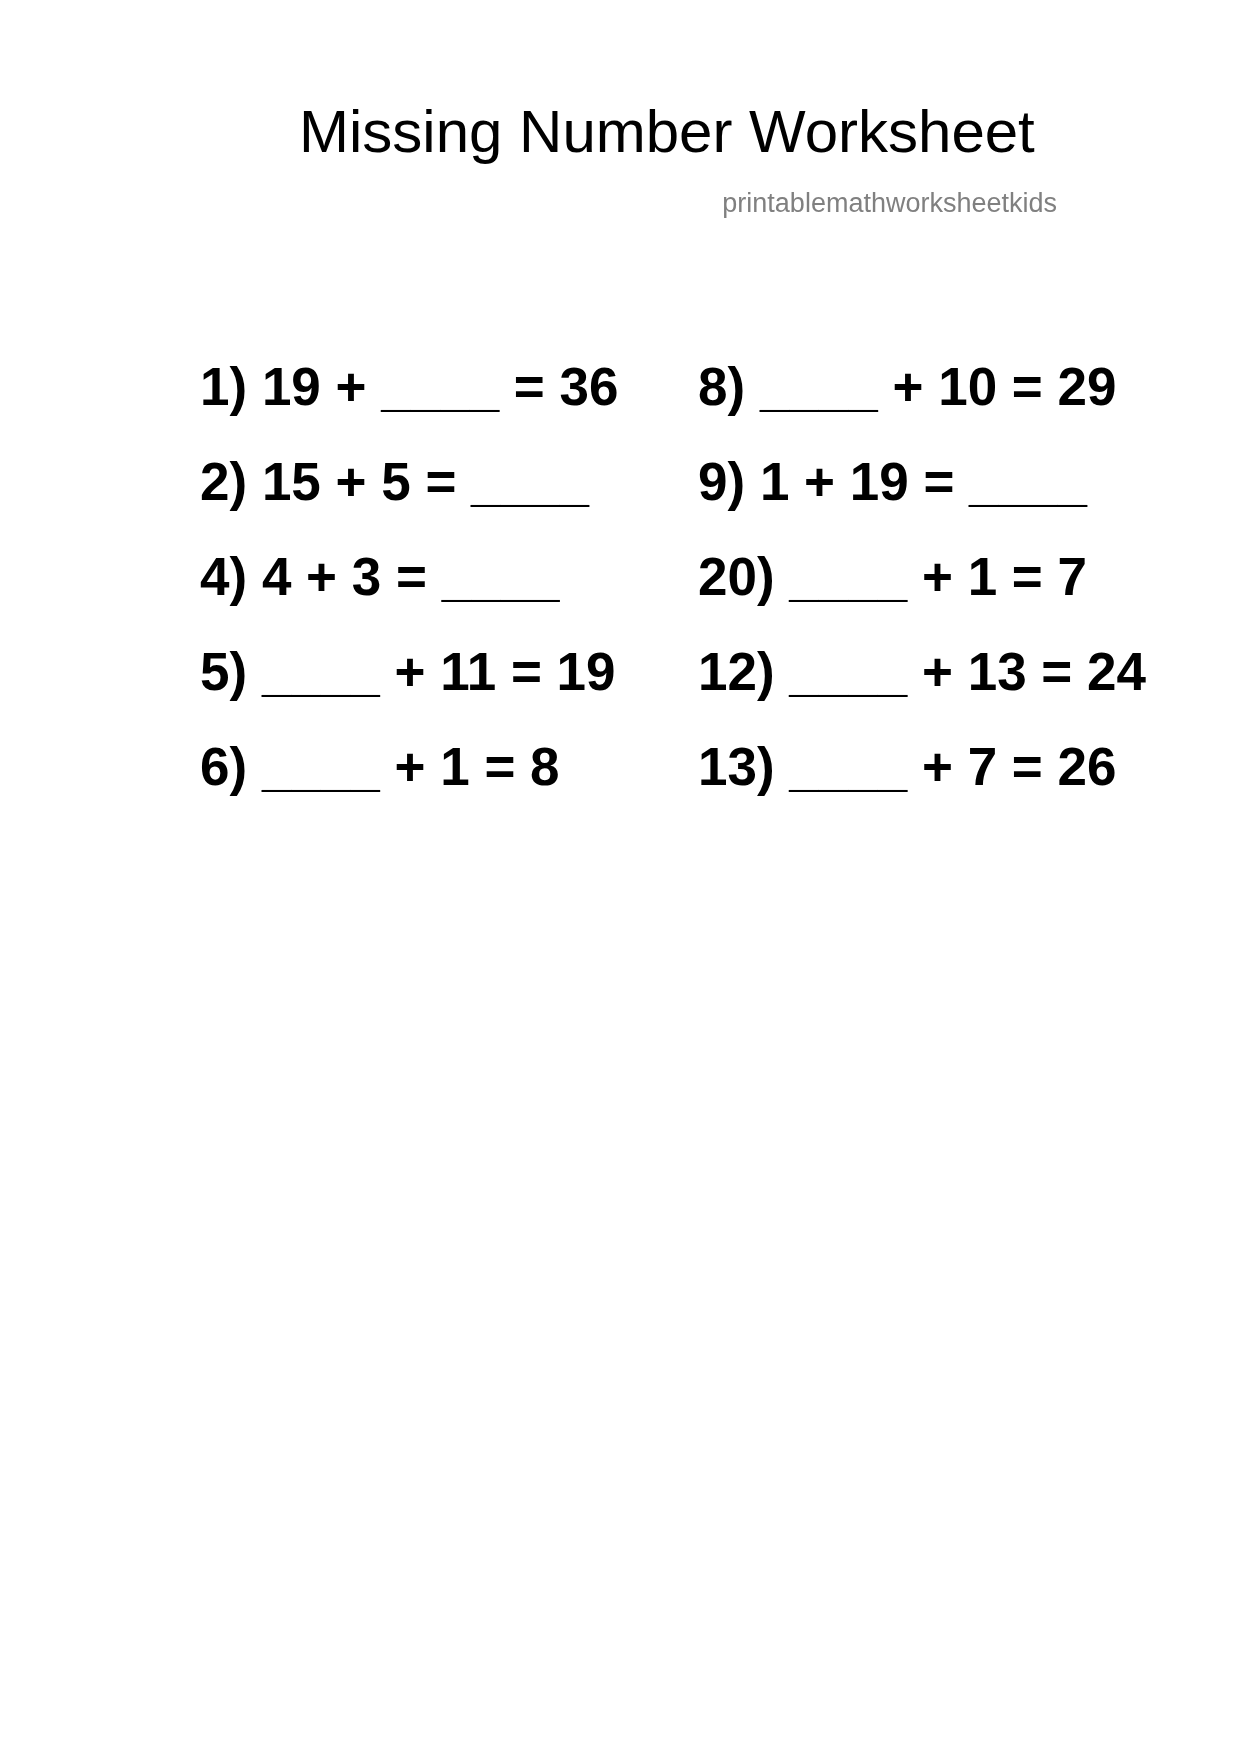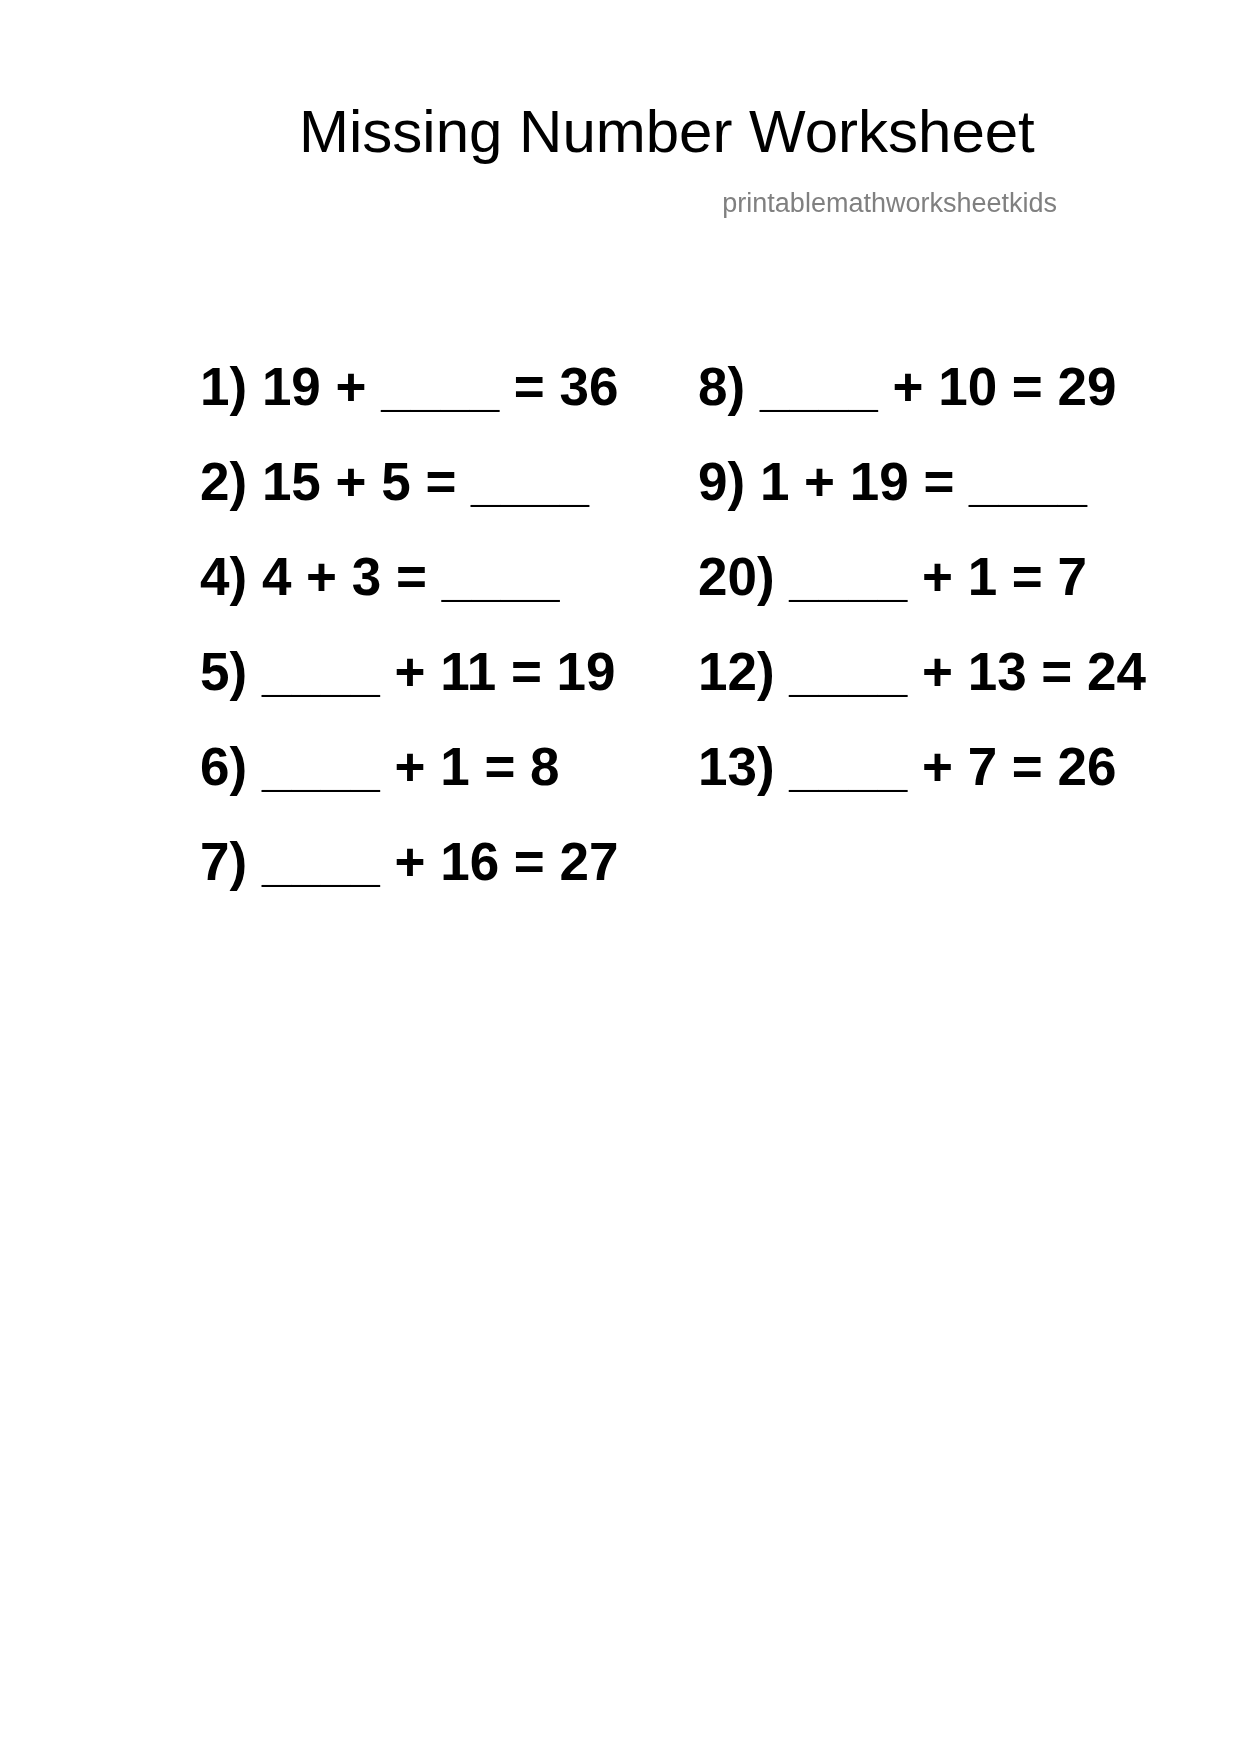--- a/index.html
+++ b/index.html
@@ -53,21 +53,20 @@
 
 <div class="title">Missing Number Worksheet</div>
 <div class="subtitle">printablemathworksheetkids</div>
 
 <div class="column col-left">
   <div class="problem"><span>1)</span> <span>19 + ____ = 36</span></div>
   <div class="problem"><span>2)</span> <span>15 + 5 = ____</span></div>
   <div class="problem"><span>4)</span> <span>4 + 3 = ____</span></div>
   <div class="problem"><span>5)</span> <span>____ + 11 = 19</span></div>
   <div class="problem"><span>6)</span> <span>____ + 1 = 8</span></div>
-  <div class="problem"><span>7)</span> <span>____ + 16 = 27</span></div>
 </div>
 
 <div class="column col-right">
   <div class="problem"><span>8)</span> <span>____ + 10 = 29</span></div>
   <div class="problem"><span>9)</span> <span>1 + 19 = ____</span></div>
   <div class="problem"><span>20)</span> <span>____ + 1 = 7</span></div>
   <div class="problem"><span>12)</span> <span>____ + 13 = 24</span></div>
   <div class="problem"><span>13)</span> <span>____ + 7 = 26</span></div>
 </div>
 

